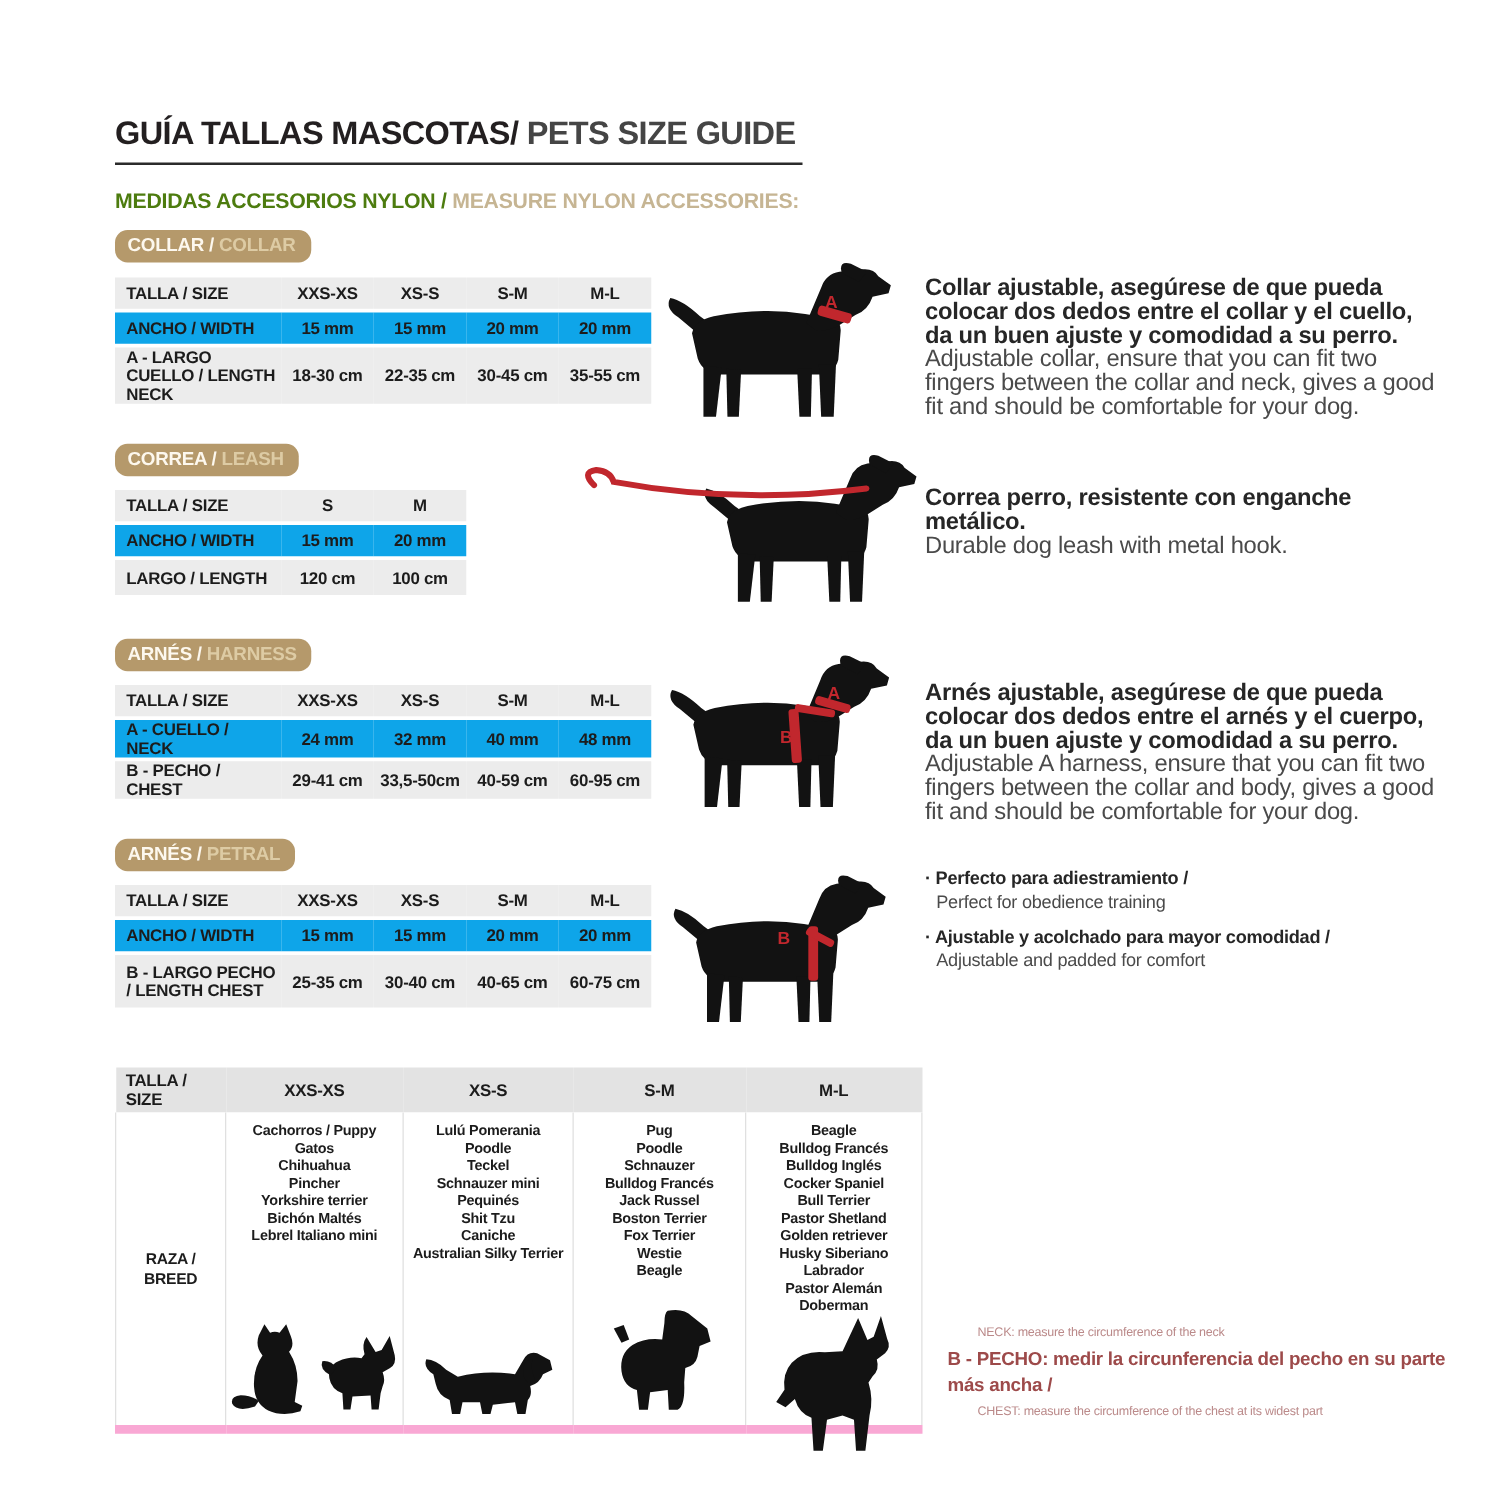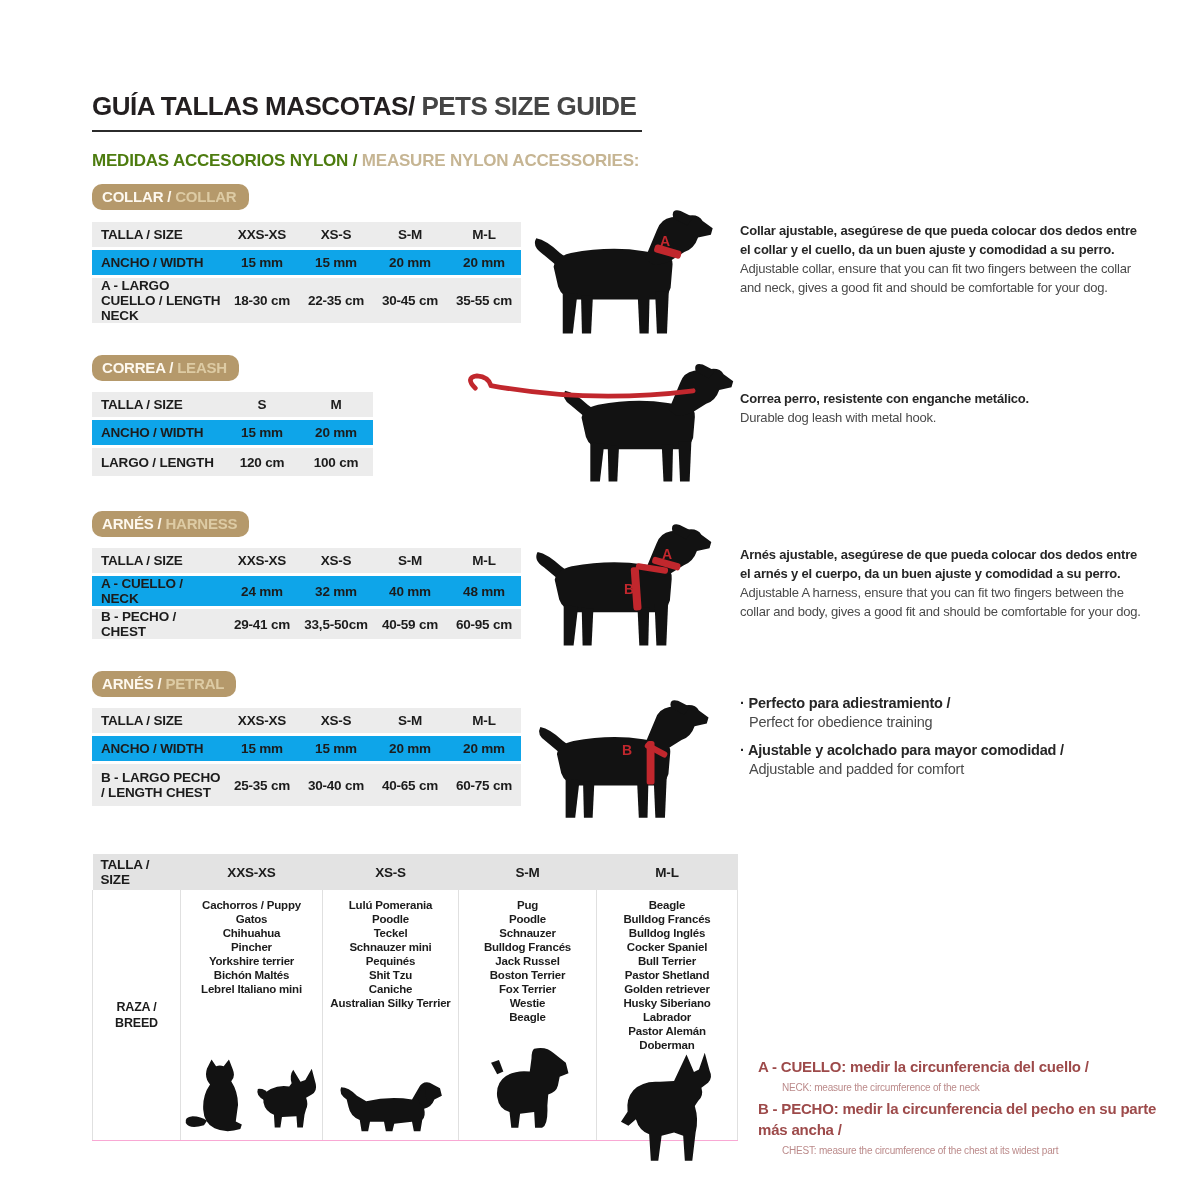--- a/index.html
+++ b/index.html
@@ -24,34 +24,34 @@
   table.sizetab{border-collapse:separate;border-spacing:0 3px;font-size:13.5px;font-weight:bold;}
   table.sizetab td{padding:0 2px;text-align:center;vertical-align:middle;}
   table.sizetab td.lab{text-align:left;padding-left:9px;width:122px;}
   table.sizetab td.v{width:70px;}
   table.sizetab tr.r-light td{background:#ececec;}
   table.sizetab tr.r-dark td{background:#0ea5e9;}
   tr.h25 td{height:25px;}
   tr.h28 td{height:28px;}
   tr.h42 td{height:42px;line-height:15px;}
   
-  .desc{width:408px;font-size:13px;line-height:19px;}
+  .desc{width:408px;font-size:19px;line-height:19px;}
   .desc .d-es{font-weight:bold;color:#262626;}
   .desc .d-en{font-weight:normal;color:#4a4a4a;}
   .bullets{width:420px;font-size:14.5px;line-height:19px;}
   .bullet{margin-bottom:9px;}
   .bullet .d-es{font-weight:bold;color:#262626;}
   .bullet .d-es::before{content:"\00B7  ";font-weight:bold;}
   .bullet .d-en{font-weight:normal;color:#4a4a4a;padding-left:9px;display:block;}
   
   .dogart svg{display:block;}
   .marker{color:#c1272d;font-weight:bold;font-size:14px;letter-spacing:0;}
   
   table.breedtab{border-collapse:collapse;table-layout:fixed;font-weight:bold;}
-  table.breedtab td{border-right:1px solid #e0e0e0;border-bottom:1px solid #f9a8d4;}
+  table.breedtab td{border-right:1px solid #e0e0e0;border-bottom:7px solid #f9a8d4;}
   table.breedtab tr.bh td{background:#e3e3e3;height:34px;text-align:center;font-size:13.5px;border:none;}
   table.breedtab tr.bh td:first-child{text-align:left;padding-left:8px;}
   table.breedtab tr.bb td{height:248px;vertical-align:top;background:#ffffff;}
   td.raza{text-align:center;vertical-align:middle !important;font-size:12.5px;line-height:16px;
           border-left:1px solid #e0e0e0;}
   .bcell{display:flex;flex-direction:column;justify-content:space-between;height:248px;}
   .blist{padding-top:7px;text-align:center;font-size:11.5px;line-height:14px;letter-spacing:-0.2px;}
   .sils{display:flex;align-items:flex-end;justify-content:center;gap:10px;padding-bottom:5px;}
   
   .notes{left:758px;top:1056px;font-size:15px;line-height:21px;width:430px;}
@@ -375,19 +375,18 @@
                   <use href="#doberman"></use>
                 </svg>
           </div>
         </div>
       </td>
     </tr>
   </tbody>
     </table>
 
   <div class="abs notes">
-    <div class="note-bold">A - CUELLO: medir la circunferencia del cuello /</div>
     <div class="note-light">NECK: measure the circumference of the neck</div>
     <div class="note-bold">B - PECHO: medir la circunferencia del pecho en su parte más ancha /</div>
     <div class="note-light">CHEST: measure the circumference of the chest at its widest part</div>
   </div>
 
 </div>
 
 </body></html>

